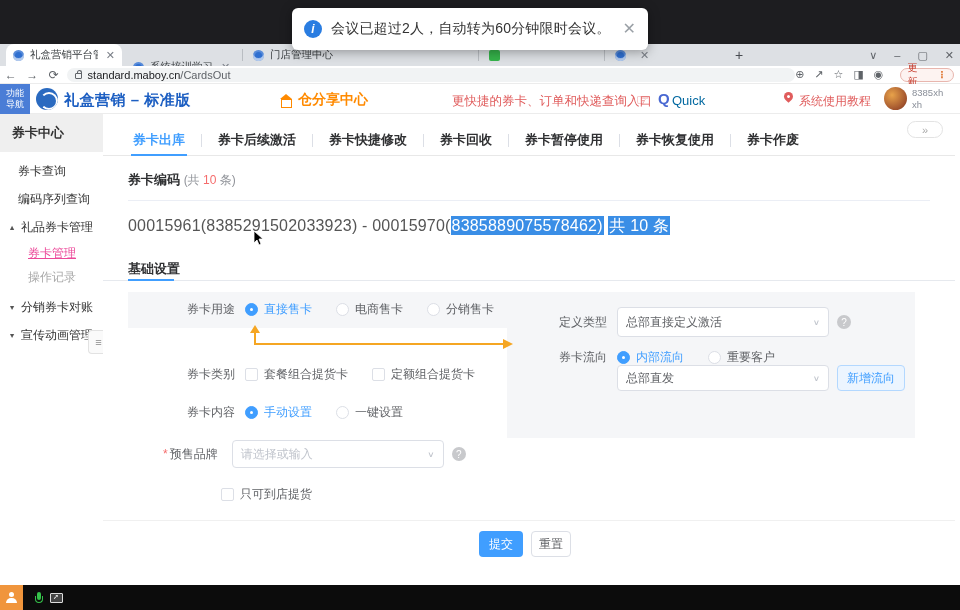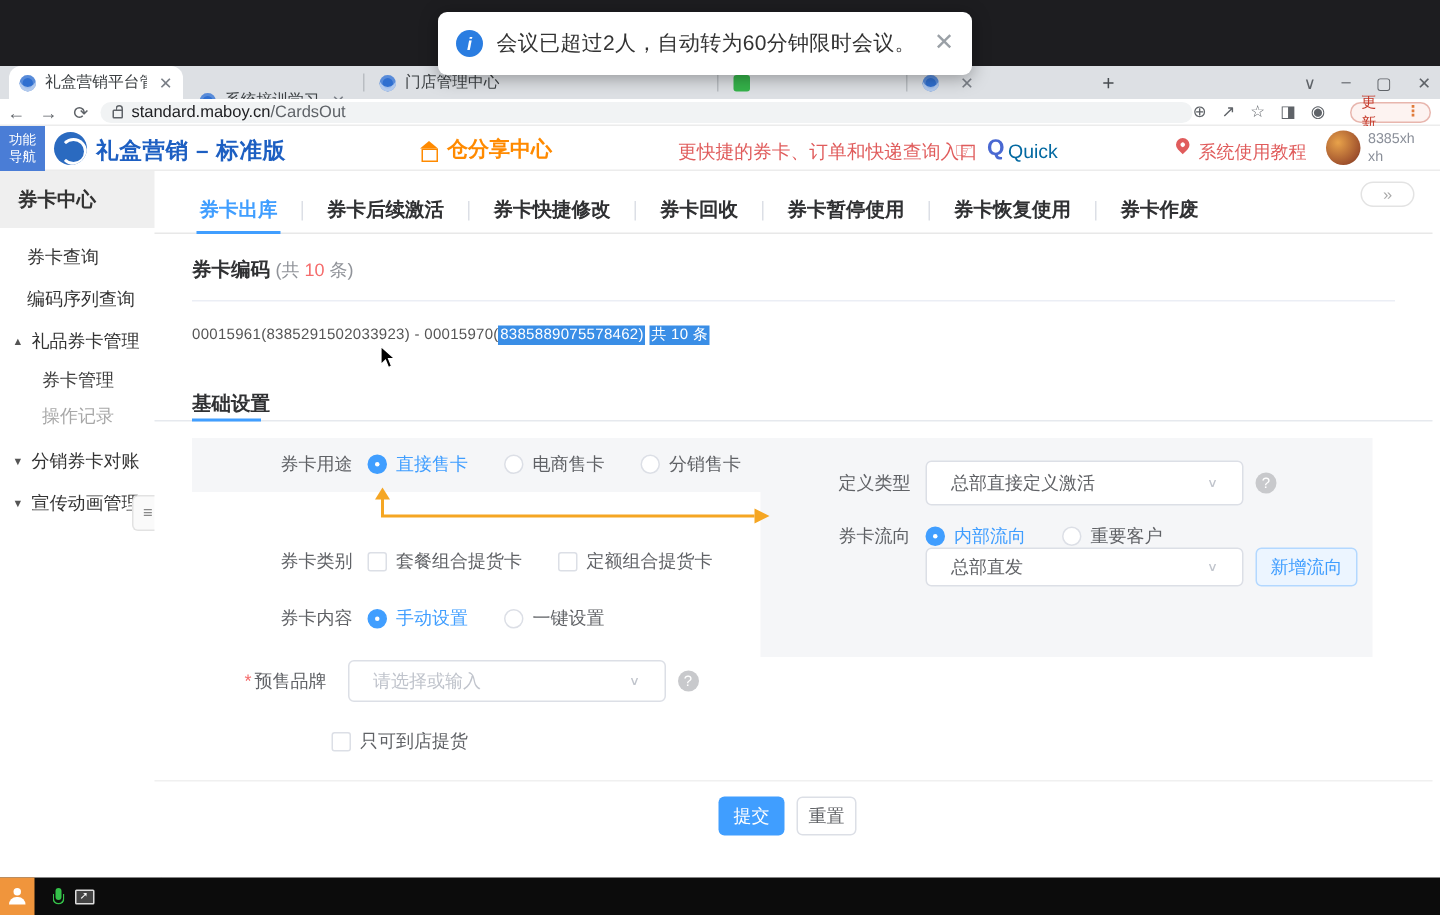--- a/index.html
+++ b/index.html
@@ -67,41 +67,41 @@
   .avatar { position:absolute; left:884px; top:3px; width:23px; height:23px; border-radius:50%;
     background:radial-gradient(circle at 35% 35%, #e8a24a, #a0522d 70%, #6b3317); }
   .username { position:absolute; left:912px; top:3px; font-size:9.5px; color:#8a8f99; line-height:1.25; }
 
   
   .sidebar { left:0; top:114px; width:108px; height:471px; background:#fff; border-right:1px solid #e8e8e8; }
   .side-title { position:absolute; left:0; top:0; width:107px; height:38px; background:#efefef; color:#333;
     font-size:13px; font-weight:bold; display:flex; align-items:center; padding-left:12px; }
   .side-item { position:absolute; left:0; width:107px; height:18px; font-size:12px; color:#333; display:flex; align-items:center; }
   .tri { font-size:8px; color:#555; margin-right:5px; transform:scale(.9); }
-  .side-item.active { color:#404040; }
+  .side-item.active { color:#ec4899;text-decoration:underline; }
   .side-item.muted { color:#a8a8a8; }
   .side-handle { position:absolute; left:88px; top:216px; width:20px; height:24px; background:#fafafa;
     border:1px solid #e2e2e2; border-right:none; border-radius:4px 0 0 4px; display:flex; align-items:center; justify-content:center; color:#888; font-size:11px; }
 
   
   .content { left:103px; top:114px; width:852px; height:471px; background:#fff; }
   .ctabs { position:absolute; left:0; top:11px; width:852px; height:31px; border-bottom:1px solid #e8e8e8; display:flex; align-items:center; padding-left:14px; }
   .ctab { font-size:13px; font-weight:bold; color:#303133; padding:0 16px; position:relative; height:31px; display:flex; align-items:center; }
   .ctab.active { color:#409eff; }
   .ctab.active:after { content:""; position:absolute; left:14px; right:14px; bottom:0; height:2px; background:#409eff; }
   .ctab-sep { width:1px; height:13px; background:#dcdfe6; }
   .more-pill { position:absolute; left:804px; top:7px; width:36px; height:17px; border:1px solid #e3e3e3; border-radius:9px;
     display:flex; align-items:center; justify-content:center; color:#a9a9a9; font-size:11px; background:#fff; }
 
   .codes-head { position:absolute; left:25px; top:57px; font-size:13px; }
   .codes-head .h { font-weight:bold; color:#303133; }
   .codes-head .cnt { color:#909399; font-size:12px; font-weight:normal; }
   .codes-head .num { color:#f56c6c; }
   .hr1 { position:absolute; left:25px; top:86px; width:802px; height:1px; background:#ebeef5; }
-  .codeline { position:absolute; left:25px; top:102px; font-size:10px; color:#555; letter-spacing:.2px; }
+  .codeline { position:absolute; left:25px; top:102px; font-size:16px; color:#555; letter-spacing:.2px; }
   .sel { background:#3a8ee6; color:#fff; padding:1px 1px; }
 
   .section-head { position:absolute; left:25px; top:146px; font-size:13px; font-weight:bold; color:#303133; }
   .section-underline { position:absolute; left:25px; top:165px; width:46px; height:2px; background:#409eff; z-index:2;}
   .hr2 { position:absolute; left:0px; top:166px; width:852px; height:1px; background:#e6e9ee; }
 
   .gray-top { position:absolute; left:25px; top:178px; width:787px; height:36px; background:#f5f6f8; }
   .gray-right { position:absolute; left:404px; top:214px; width:408px; height:110px; background:#f5f6f8; }
 
   .frow { position:absolute; display:flex; align-items:center; font-size:12px; color:#606266; }
@@ -109,21 +109,21 @@
   .req { color:#f56c6c; margin-right:2px; }
 
   .radio { width:13px; height:13px; border-radius:50%; border:1px solid #dcdfe6; background:#fff; margin-right:6px; flex:0 0 13px;}
   .radio.on { background:#409eff; border-color:#409eff; position:relative; }
   .radio.on:before { content:""; position:absolute; left:4px; top:4px; width:3px; height:3px; border-radius:50%; background:#fff; }
   .opt { margin-right:24px; display:flex; align-items:center; }
   .opt .lbl.on { color:#409eff; }
   .chk { width:13px; height:13px; border:1px solid #dcdfe6; border-radius:2px; background:#fff; margin-right:6px; flex:0 0 13px;}
 
   .select { height:30px; background:#fff; border:1px solid #dcdfe6; border-radius:4px; display:flex; align-items:center;
-    padding:0 16px; font-size:12px; color:#606266; position:relative; }
+    padding:0 8px; font-size:12px; color:#606266; position:relative; }
   .select .chev { margin-left:auto; color:#c0c4cc; font-size:10px; transform:scaleY(.8); }
   .select .ph { color:#c0c4cc; }
   .qmark { width:14px; height:14px; border-radius:50%; background:#c8c9cc; color:#fff; font-size:10px; display:flex;
     align-items:center; justify-content:center; margin-left:8px; }
 
   .plain-btn { height:26px; padding:0 9px; background:#ecf5ff; border:1px solid #b3d8ff; color:#409eff; font-size:12px;
     border-radius:4px; display:flex; align-items:center; margin-left:8px; }
 
   .hr3 { position:absolute; left:0; top:406px; width:852px; height:1px; background:#f0f0f0; }
   .btn-submit { position:absolute; left:376px; top:417px; width:44px; height:26px; background:#409eff; color:#fff;

